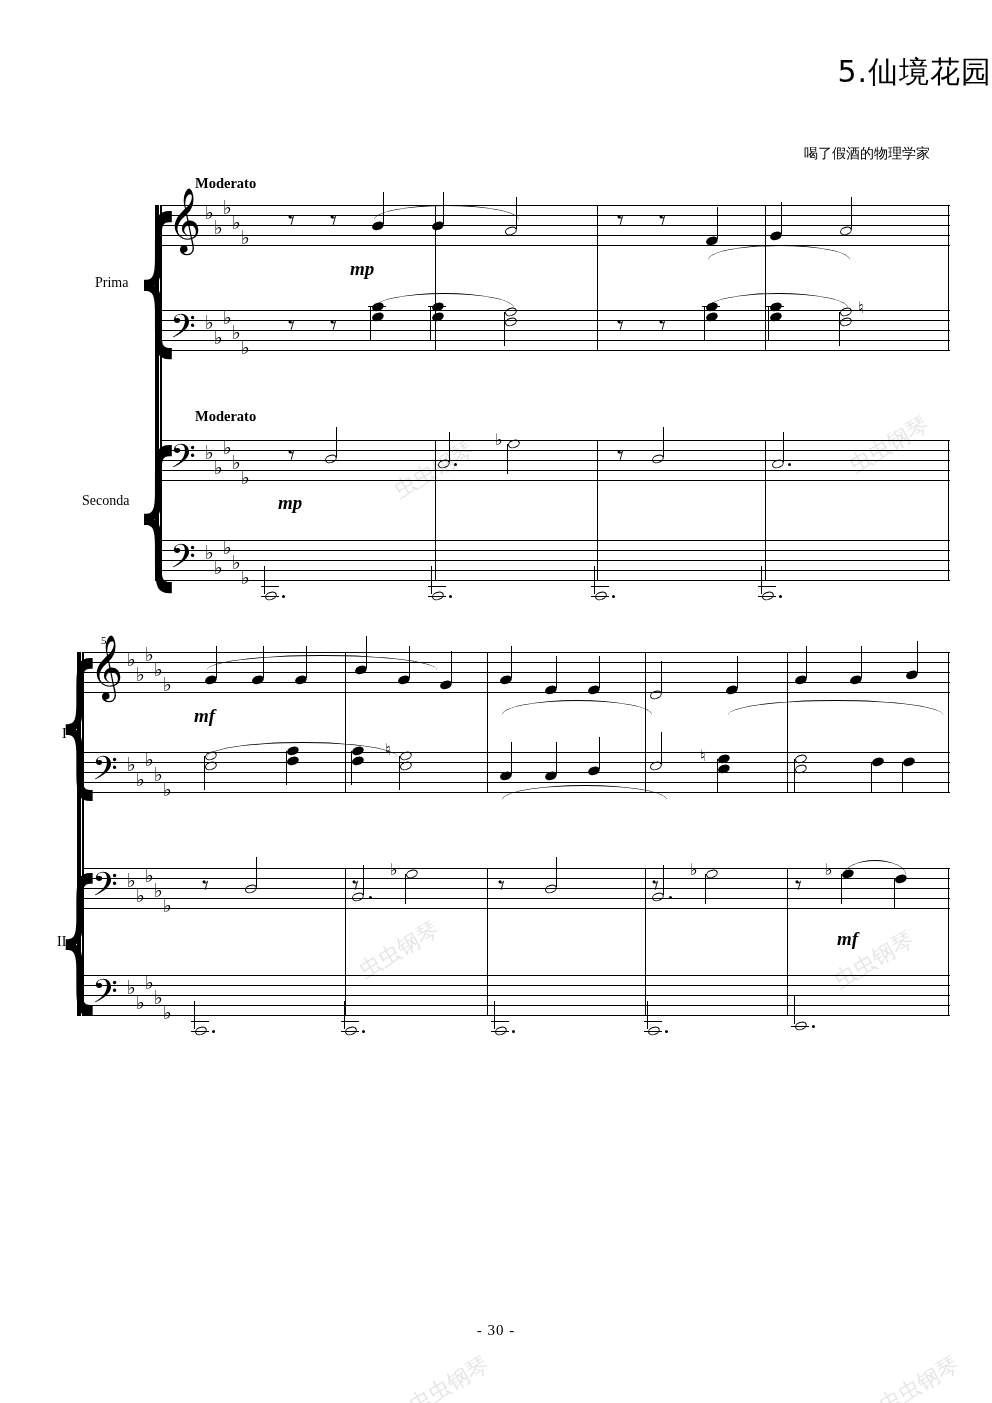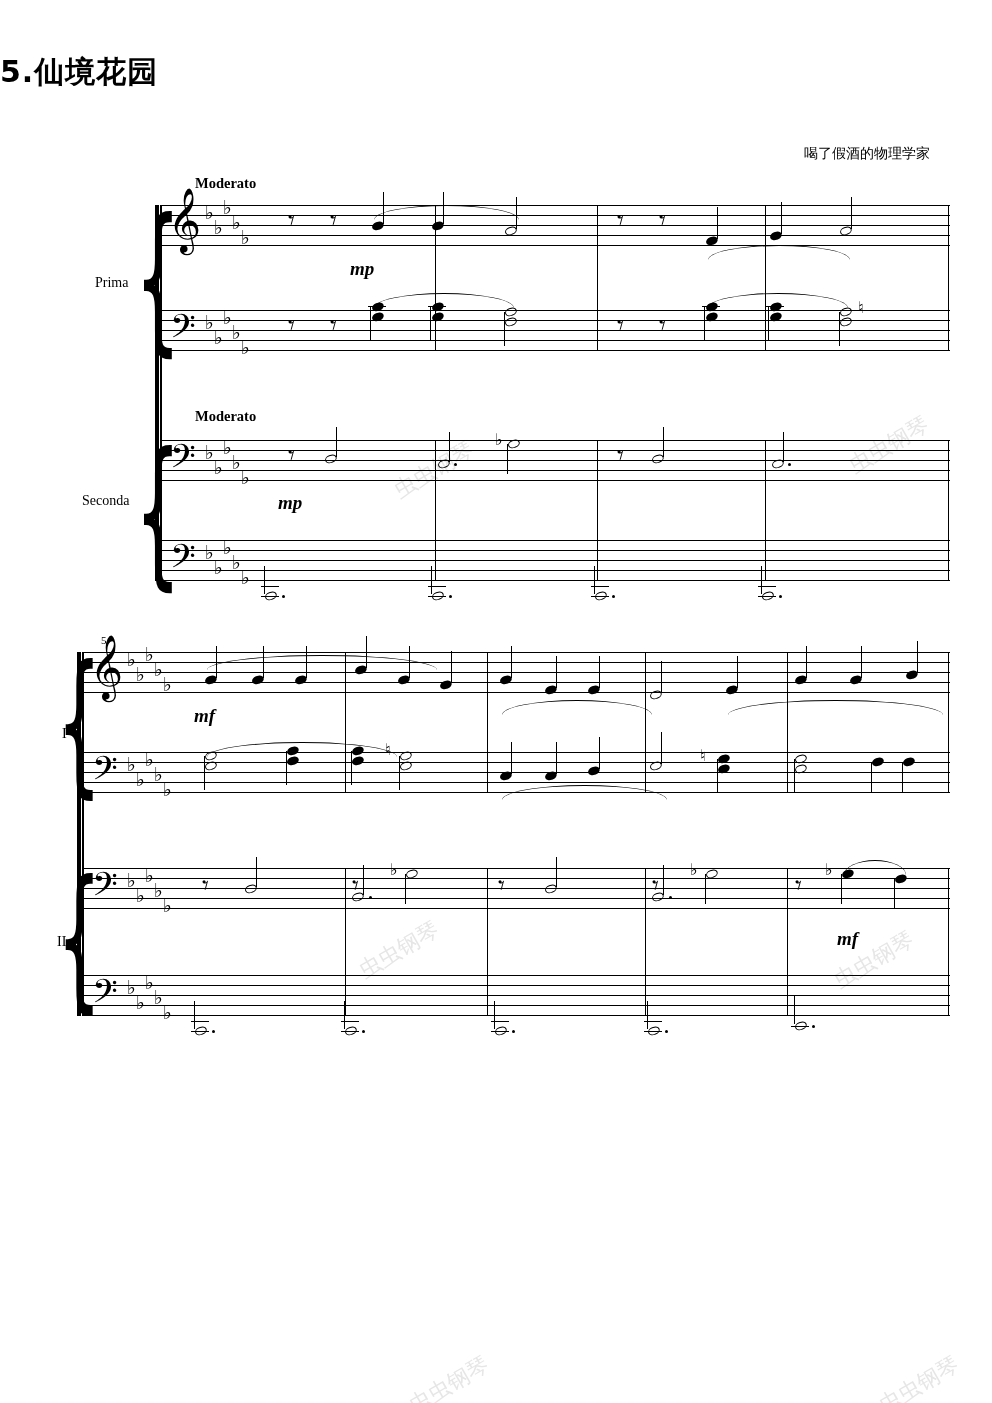--- a/index.html
+++ b/index.html
@@ -19,23 +19,23 @@
     position: absolute;
     inset: 0;
   }
 
   
   #title {
     position: absolute;
     top: 52px;
     left: 0;
     width: 992px;
-    text-align: left;
+    text-align: right;
     font-size: 30px;
-    font-weight: bold;
+    font-weight: normal;
     font-family: "DejaVu Sans", sans-serif;
     letter-spacing: 1px;
   }
   #composer {
     position: absolute;
     top: 145px;
     right: 62px;
     font-size: 14px;
     font-family: "DejaVu Sans", sans-serif;
   }
@@ -181,20 +181,21 @@
 
   <div class="wm" style="left:390px; top:455px;">虫虫钢琴</div>
   <div class="wm" style="left:845px; top:430px;">虫虫钢琴</div>
   <div class="wm" style="left:355px; top:935px;">虫虫钢琴</div>
   <div class="wm" style="left:830px; top:945px;">虫虫钢琴</div>
   <div class="wm" style="left:405px; top:1370px;">虫虫钢琴</div>
   <div class="wm" style="left:875px; top:1370px;">虫虫钢琴</div>
 
   <div id="title">5.仙境花园</div>
   <div id="composer">喝了假酒的物理学家</div>
+  <div id="page-number">- 30 -</div>
 
   <div class="staff" style="left:160px; top:205px; width:790px; height:41px;">
     <div class="ln" style="top:0px"></div>
     <div class="ln" style="top:10px"></div>
     <div class="ln" style="top:20px"></div>
     <div class="ln" style="top:30px"></div>
     <div class="ln" style="top:40px"></div>
   </div>
 
   <div class="staff" style="left:160px; top:310px; width:790px; height:41px;">

